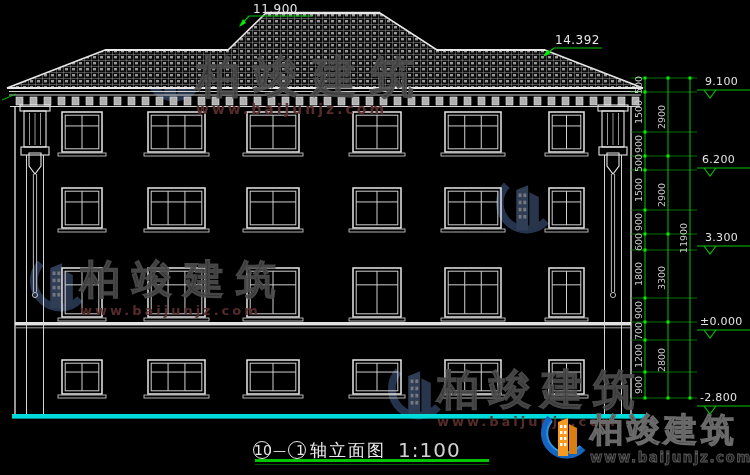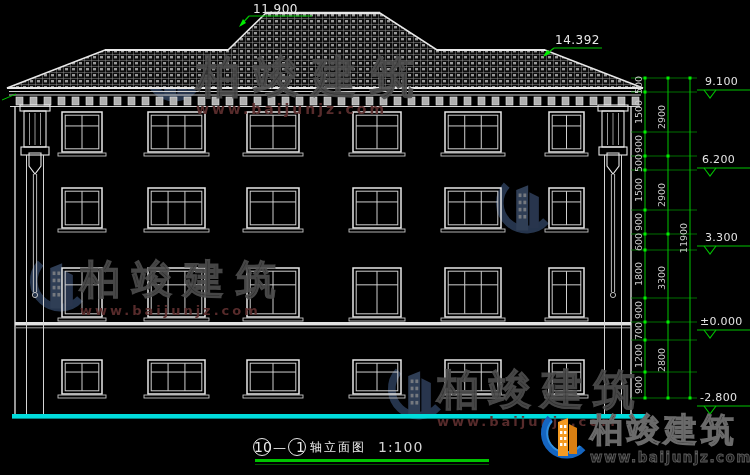--- a/index.html
+++ b/index.html
@@ -12,22 +12,22 @@
   .wm-url{font-weight:bold;color:#5c2e2e;opacity:.95;letter-spacing:3px;}
   .ghost{position:absolute;z-index:1;opacity:.55;}
   
   .toplabel{position:absolute;z-index:4;color:#e9e9e9;font-size:12px;letter-spacing:.5px;}
   .elev{position:absolute;z-index:4;color:#e4e4e4;font-size:11px;letter-spacing:.3px;width:52px;}
   
   #titlebar{position:absolute;left:253px;top:438px;z-index:4;display:flex;align-items:center;color:#ececec;}
   .axis-circle{display:inline-block;width:16px;height:16px;border:1.3px solid #e8e8e8;border-radius:50%;
                text-align:right;line-height:16px;font-size:14px;color:#e8e8e8;}
   .axis-dash{margin:0 2px;font-size:13px;color:#e8e8e8;}
-  #title-name{font-size:12px;margin-left:4px;letter-spacing:2px;}
-  #title-scale{font-size:14px;color:#d2d2d2;margin-left:12px;letter-spacing:1px;}
+  #title-name{font-size:17px;margin-left:4px;letter-spacing:2px;}
+  #title-scale{font-size:20px;color:#d2d2d2;margin-left:12px;letter-spacing:1px;}
   #title-underline{position:absolute;left:255px;top:459px;width:234px;height:2.6px;z-index:4;}
   #title-underline2{position:absolute;left:255px;top:464px;width:234px;height:1px;z-index:4;opacity:.7;}
   
   #corner-logo{position:absolute;left:538px;top:412px;z-index:5;display:flex;align-items:flex-start;}
   #corner-text{margin-left:4px;}
   #corner-brand{font-size:33px;font-weight:bold;color:#161616;-webkit-text-stroke:1.1px #6a6a6a;
                 letter-spacing:4px;line-height:36px;white-space:nowrap;}
   #corner-url{font-size:13.5px;font-weight:bold;color:#1d1d1d;-webkit-text-stroke:.8px #5f5f5f;
               letter-spacing:1.5px;margin-top:1px;white-space:nowrap;}
 </style>

